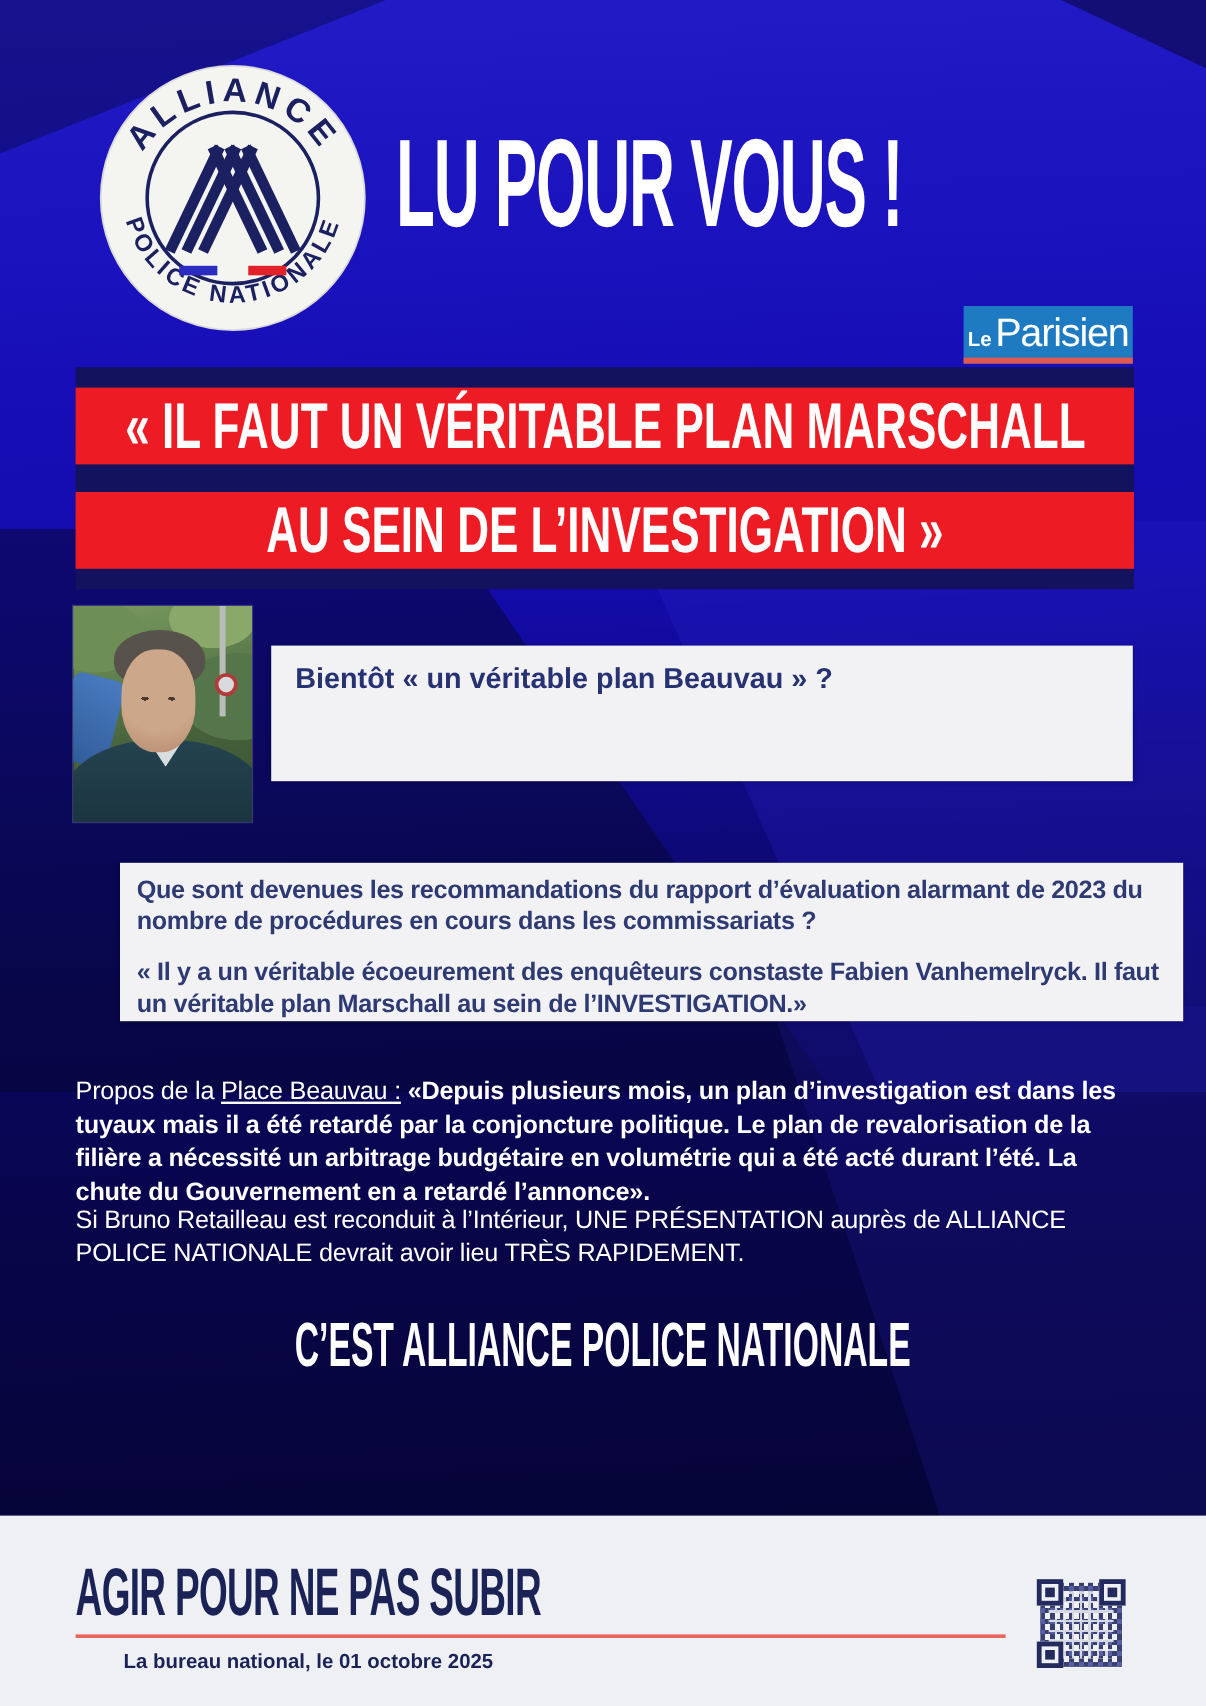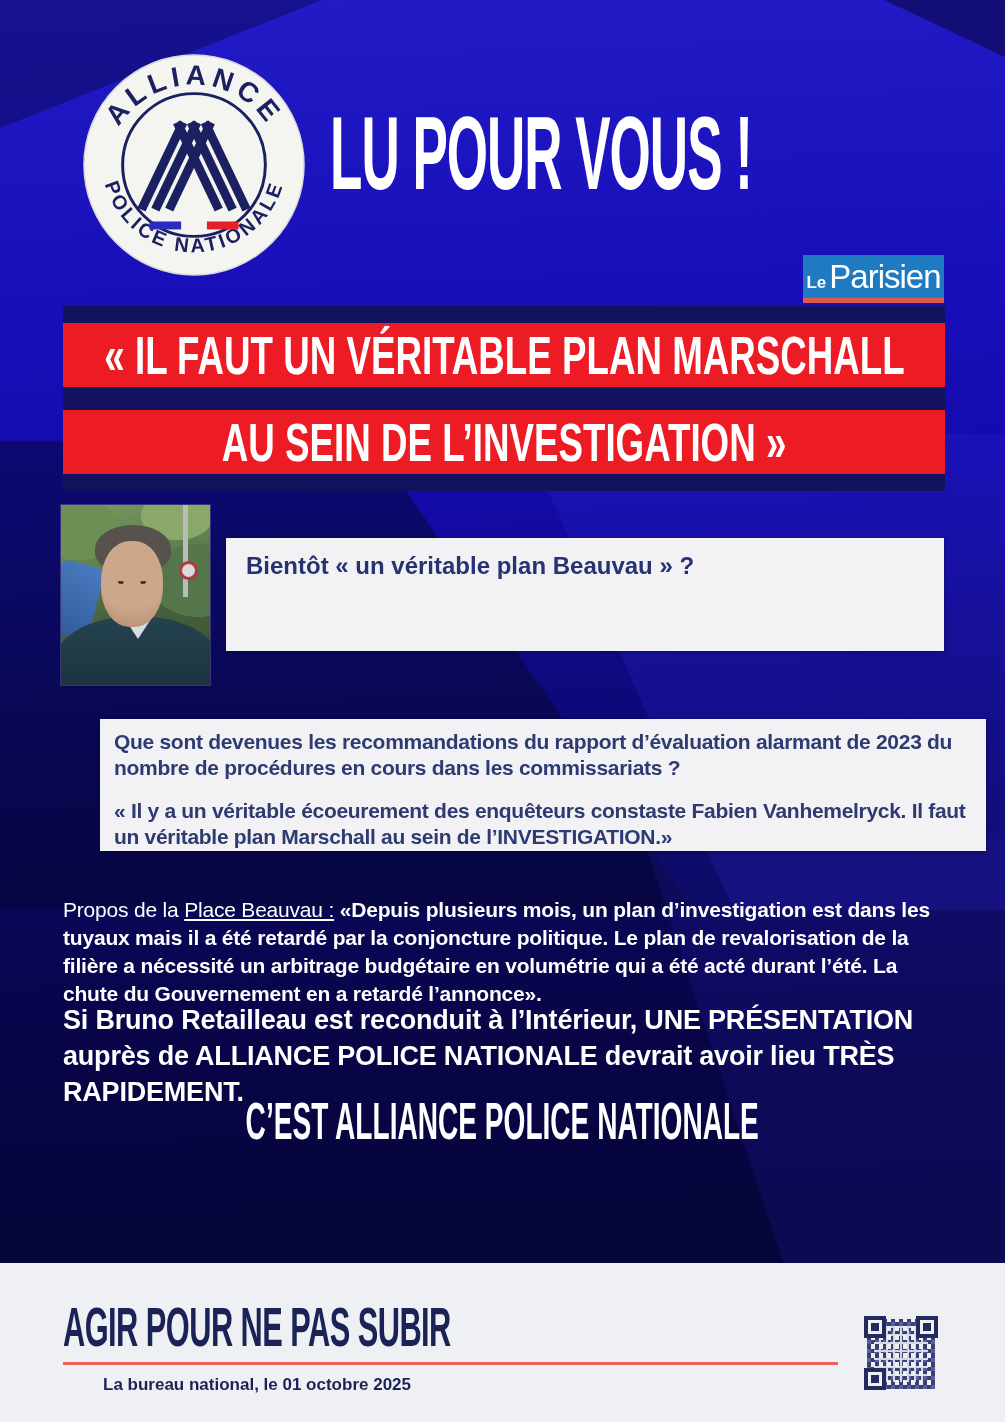--- a/index.html
+++ b/index.html
@@ -64,21 +64,21 @@
   
   #quote-box{left:60px;top:719px;width:886px;height:132px;background:#f2f2f5;box-shadow:0 1px 4px rgba(0,0,0,.35);padding:10px 14px;box-sizing:border-box;color:#2e3a72;margin-left:40px;}
   #quote-box p{margin:0;font-size:21px;line-height:1.26;font-weight:bold;letter-spacing:-0.3px;}
   #quote-box p + p{margin-top:16px;}
 
   
   #statement{left:63px;top:896px;width:885px;color:#fff;font-size:21px;line-height:1.33;letter-spacing:-0.2px;}
   #statement .plain{font-weight:normal;}
   #statement .link{font-weight:normal;text-decoration:underline;color:#fff;}
   #statement .bold{font-weight:bold;}
-  #followup{left:63px;top:1003px;width:885px;color:#fff;font-size:27px;line-height:1.33;font-weight:bold;letter-spacing:-0.2px;}
+  #followup{left:63px;top:1003px;width:885px;color:#fff;font-size:21px;line-height:1.33;font-weight:normal;letter-spacing:-0.2px;}
 
   
   #slogan{left:0;top:1094px;width:100%;text-align:center;color:#fff;}
   #slogan .line{height:54px;display:flex;align-items:center;justify-content:center;}
   #slogan .line span{display:inline-block;font-weight:bold;font-size:52px;white-space:nowrap;transform:scaleX(.54);}
 
   
   #footer{left:0;top:1263px;width:100%;height:159px;background:#eef0f3;}
   #motto{position:absolute;left:63px;top:38px;height:50px;display:flex;align-items:center;}
   #motto span{display:inline-block;color:#1b2356;font-weight:bold;font-size:56px;white-space:nowrap;letter-spacing:-1px;transform:scaleX(.55);transform-origin:left center;}

